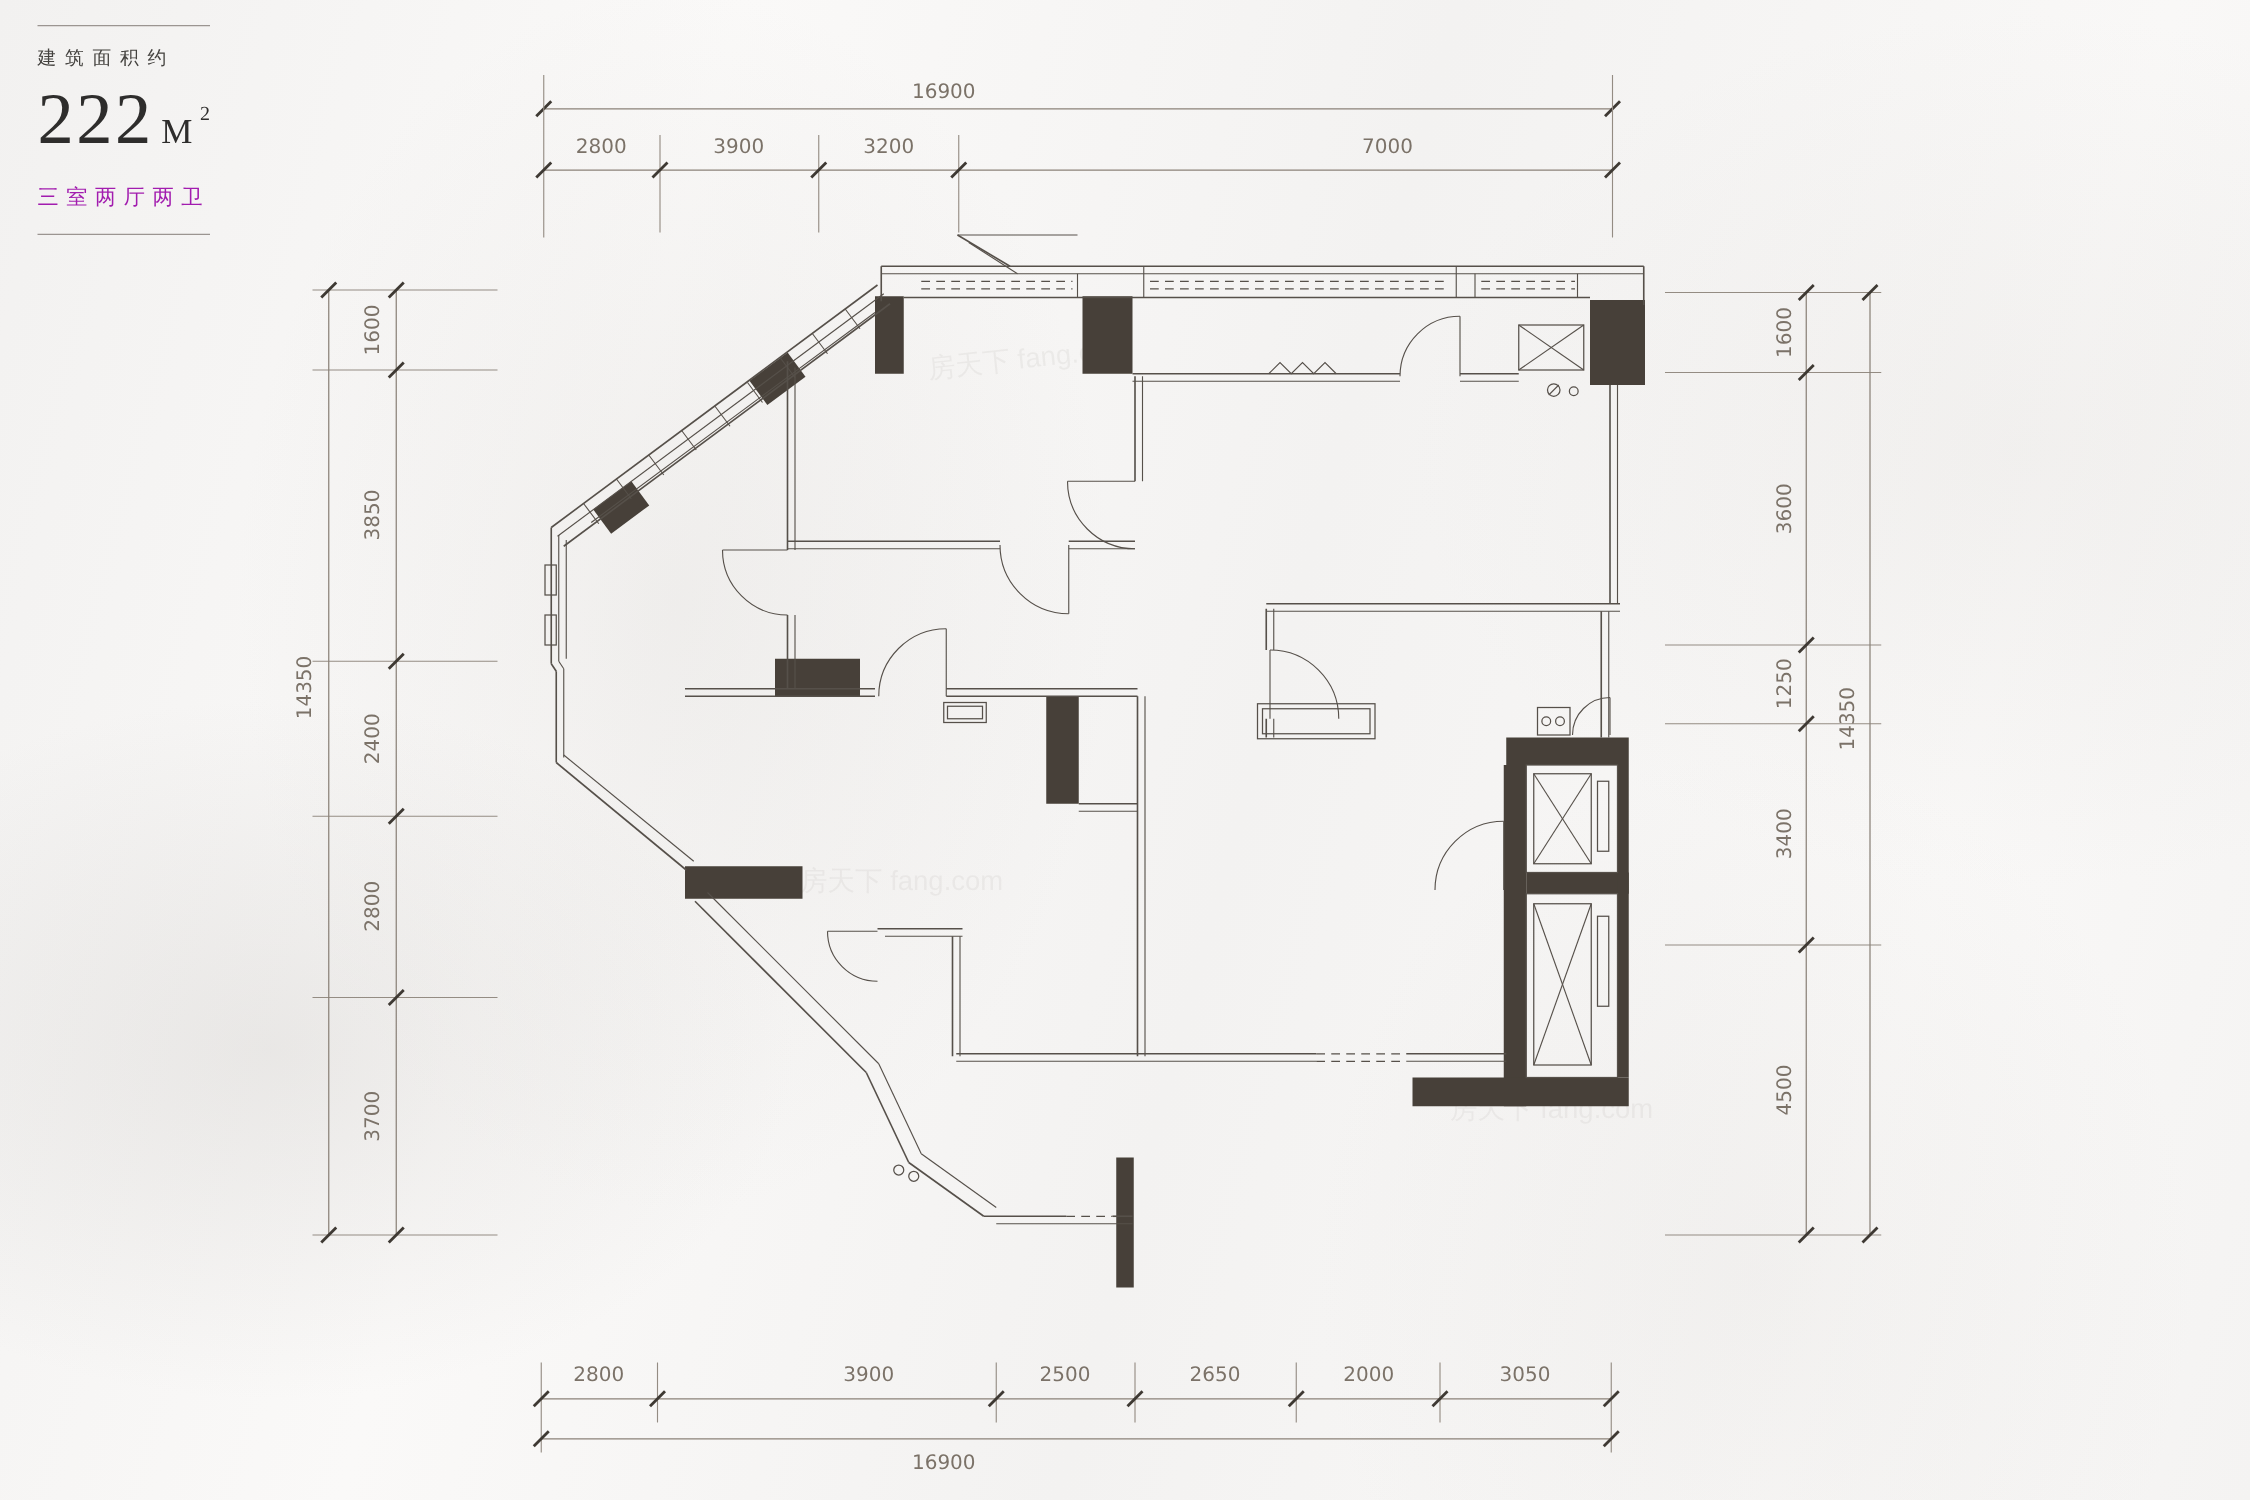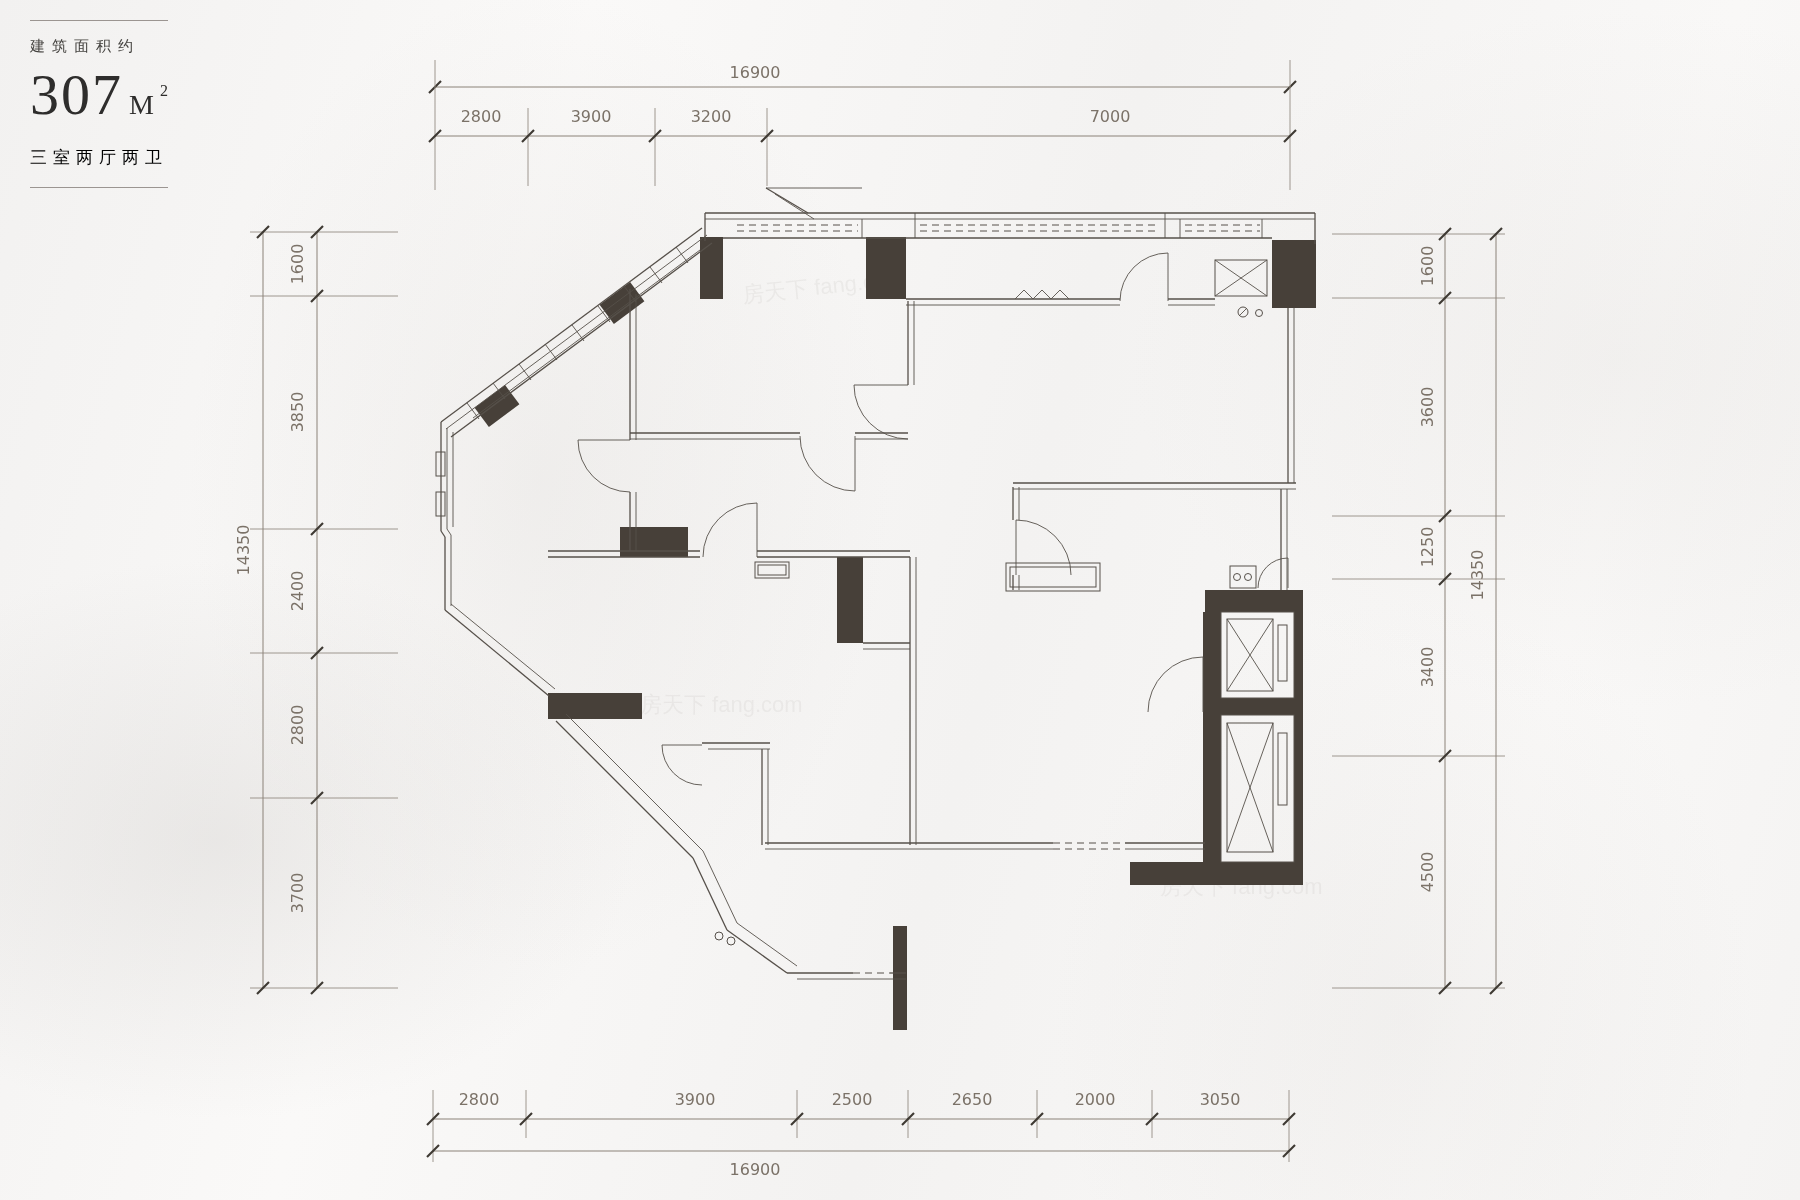--- a/index.html
+++ b/index.html
@@ -23,21 +23,21 @@
     position:absolute;left:30px;top:20px;width:142px;color:#3c3b3a;
   }
   .titleblock .rule{height:1px;background:#9b9591;width:138px;}
   .tb-line1{display:flex;justify-content:flex-start;align-items:baseline;
     margin-top:16px;font-size:15px;letter-spacing:7px;color:#44423f;}
   .tb-line1 .approx{letter-spacing:0;}
   .tb-area{margin-top:10px;font-family:"Liberation Serif","DejaVu Serif",serif;color:#2e2d2c;line-height:1;}
   .tb-area .num{font-size:58px;letter-spacing:2px;}
   .tb-area .unit{font-size:28px;margin-left:6px;}
   .tb-area .sup{font-size:16px;vertical-align:18px;}
-  .tb-line3{margin-top:22px;margin-bottom:18px;font-size:17px;letter-spacing:6px;color:#000000;}
+  .tb-line3{margin-top:22px;margin-bottom:18px;font-size:17px;letter-spacing:6px;color:#a21caf;}
   svg.plan{position:absolute;left:0;top:0;}
   .w{stroke:#56504a;stroke-width:1.3;fill:none;}
   .w2{stroke:#56504a;stroke-width:0.9;fill:none;}
   .dash{stroke:#56504a;stroke-width:1;fill:none;stroke-dasharray:7 5;}
   .dark{fill:#474039;stroke:none;}
   .fix{stroke:#56504a;stroke-width:1;fill:none;}
   .dim{stroke:#8b8279;stroke-width:1;}
   .ext{stroke:#948c83;stroke-width:0.9;}
   .tick{stroke:#3e3933;stroke-width:2.2;}
   .dimtxt{font-family:"DejaVu Sans","Liberation Sans",sans-serif;font-size:16px;fill:#7b7268;text-anchor:middle;}
@@ -52,21 +52,21 @@
 <span class="wm" style="left:640px;top:690px;">房天下 fang.com</span>
 <span class="wm" style="left:1160px;top:872px;">房天下 fang.com</span>
 
 <div class="titleblock">
   <div class="rule"></div>
   <div class="tb-line1">
     <span>建筑面积</span>
     <span class="approx">约</span>
   </div>
   <div class="tb-area">
-    <span class="num">307</span><span class="unit">M</span><span class="unit sup">2</span>
+    <span class="num">222</span><span class="unit">M</span><span class="unit sup">2</span>
   </div>
   <div class="tb-line3">三室两厅两卫</div>
   <div class="rule"></div>
 </div>
 
 <svg class="plan" width="1800" height="1200" viewBox="0 0 1800 1200">
 
   <g>
 
     <g>

